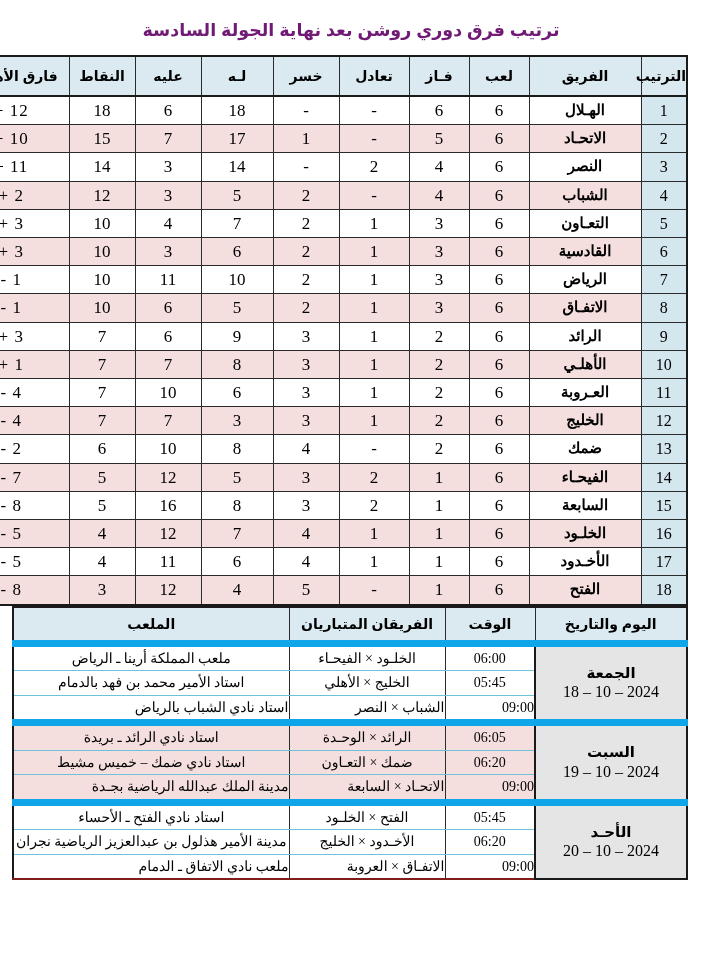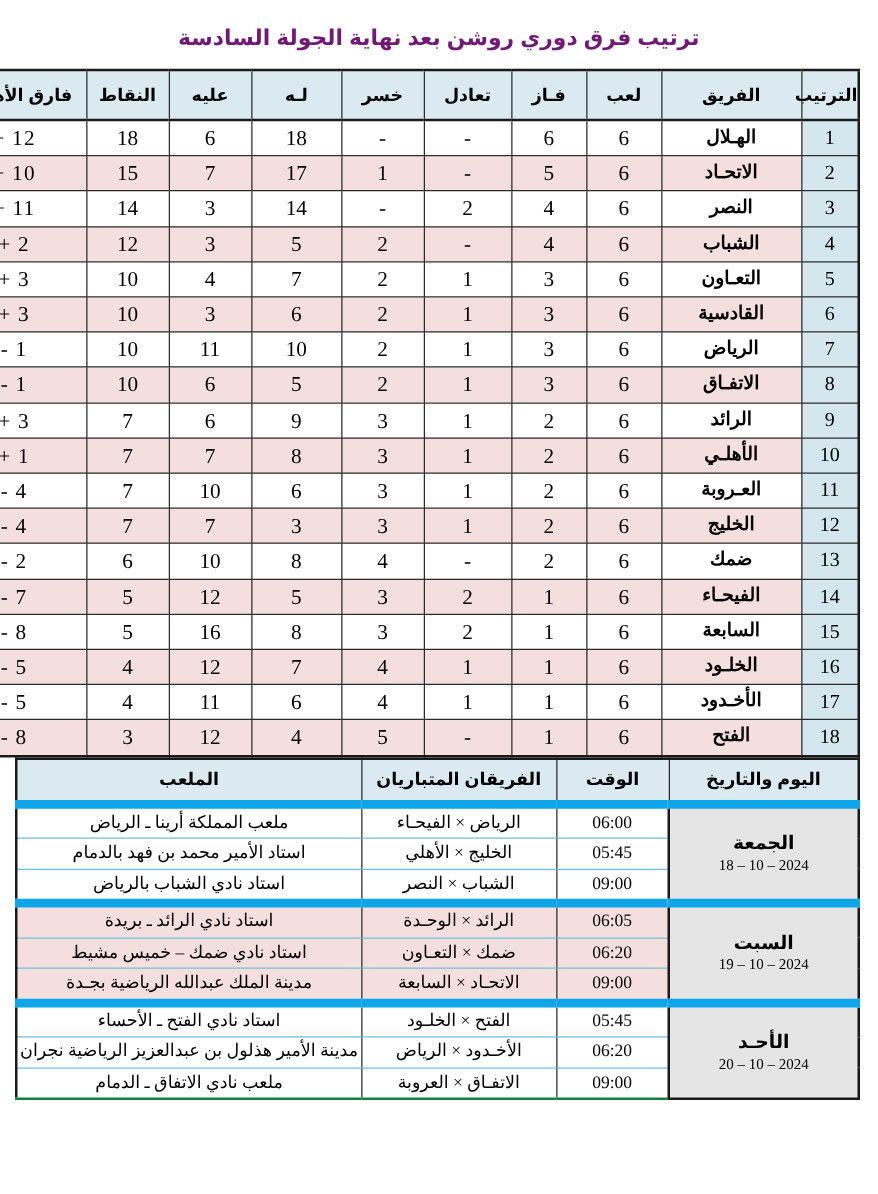--- a/index.html
+++ b/index.html
@@ -116,42 +116,42 @@
   #matches-table tbody td {
     height: 23.5px;
     line-height: 23.5px;
     font-size: 14px;
     border-right: 1px solid #2b2b2b;
     border-left: 1px solid #2b2b2b;
     border-top: 1px solid #6fc0da;
     border-bottom: 1px solid #6fc0da;
   }
   #matches-table tbody tr.group-first td { border-top: 7px solid #0ea5e9; }
-  #matches-table tbody tr.group-last  td { border-bottom: 2px solid #15803d; }
+  #matches-table tbody tr.group-last  td { border-bottom: 2px solid #7f1d1d; text-align: right; }
 
   #matches-table tbody tr.day-white td.m-cell { background: #ffffff; }
   #matches-table tbody tr.day-pink  td.m-cell { background: #f5dede; }
 
   #matches-table td.day-cell {
     background: #e5e5e5;
     border: 2px solid #1a1a1a;
     font-family: "Liberation Sans", "DejaVu Sans", sans-serif;
     line-height: 1.25;
     padding: 2px 0;
   }
   .day-name {
     display: block;
     font-weight: bold;
     font-size: 15px;
     letter-spacing: 1px;
   }
   .day-date {
     display: block;
     font-family: "Liberation Serif", "DejaVu Serif", serif;
-    font-size: 12px;
+    font-size: 16px;
     direction: ltr;
   }
   td.time-cell { font-size: 15px; direction: ltr; font-family: "Liberation Serif", "DejaVu Serif", serif; }
   td.teams-cell { font-size: 14px; }
   td.venue-cell { font-size: 14px; }
 
   col.m-day   { width: 152px; }
   col.m-time  { width: 90px; }
   col.m-teams { width: 156px; }
   col.m-venue { width: 276px; }
@@ -426,21 +426,21 @@
         <th>الملعب</th>
       </tr>
     </thead>
     <tbody id="matches-body">
         <tr class="day-white group-first">
           <td class="day-cell" rowspan="3">
             <span class="day-name">الجمعة</span>
             <span class="day-date">18 – 10 – 2024</span>
           </td>
           <td class="time-cell m-cell">06:00</td>
-          <td class="teams-cell m-cell">الرياض × الفيحـاء</td>
+          <td class="teams-cell m-cell">الخلـود × الفيحـاء</td>
           <td class="venue-cell m-cell">ملعب المملكة أرينا ـ الرياض</td>
         </tr>
         <tr class="day-white">
           <td class="time-cell m-cell">05:45</td>
           <td class="teams-cell m-cell">الخليج × الأهلي</td>
           <td class="venue-cell m-cell">استاد الأمير محمد بن فهد بالدمام</td>
         </tr>
         <tr class="day-white group-last">
           <td class="time-cell m-cell">09:00</td>
           <td class="teams-cell m-cell">الشباب × النصر</td>
@@ -469,21 +469,21 @@
           <td class="day-cell" rowspan="3">
             <span class="day-name">الأحـد</span>
             <span class="day-date">20 – 10 – 2024</span>
           </td>
           <td class="time-cell m-cell">05:45</td>
           <td class="teams-cell m-cell">الفتح × الخلـود</td>
           <td class="venue-cell m-cell">استاد نادي الفتح ـ الأحساء</td>
         </tr>
         <tr class="day-white">
           <td class="time-cell m-cell">06:20</td>
-          <td class="teams-cell m-cell">الأخـدود × الرياض</td>
+          <td class="teams-cell m-cell">الأخـدود × الخليج</td>
           <td class="venue-cell m-cell">مدينة الأمير هذلول بن عبدالعزيز الرياضية نجران</td>
         </tr>
         <tr class="day-white group-last">
           <td class="time-cell m-cell">09:00</td>
           <td class="teams-cell m-cell">الاتفـاق ×  العروبة</td>
           <td class="venue-cell m-cell">ملعب نادي الاتفاق ـ الدمام</td>
         </tr>
       </tbody>
   </table>
 

